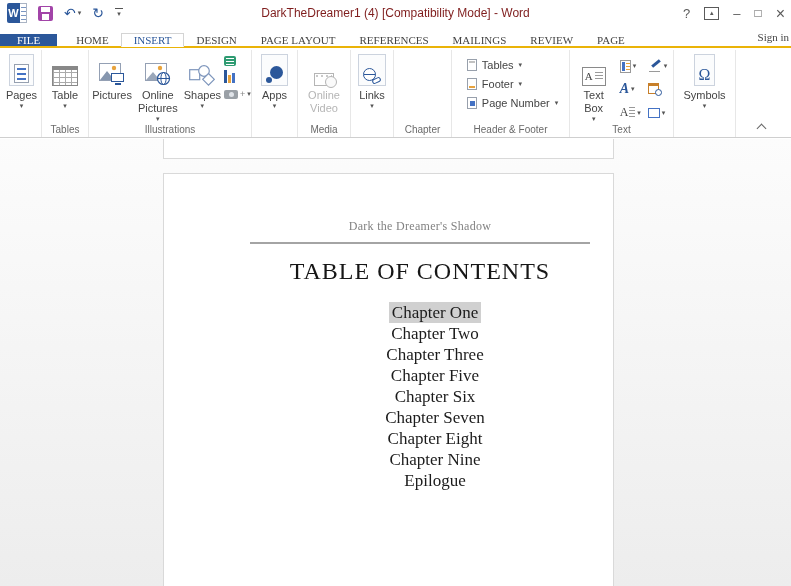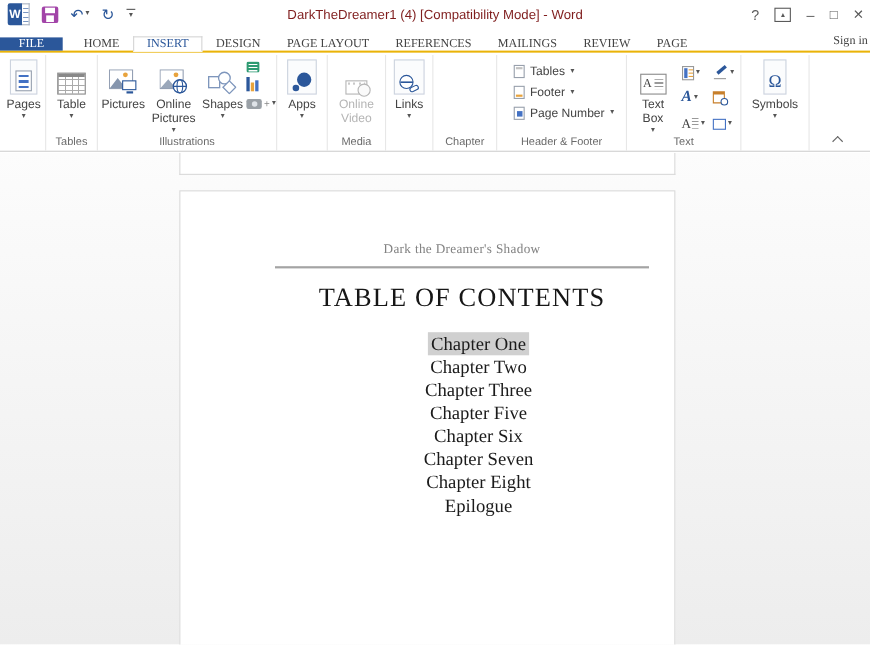--- a/index.html
+++ b/index.html
@@ -357,17 +357,18 @@
       <div class="doc-hr"></div>
       <div class="doc-title">TABLE OF CONTENTS</div>
       <div class="chapters">
         <div class="chapter selected"><span>Chapter One</span></div>
         <div class="chapter"><span>Chapter Two</span></div>
         <div class="chapter"><span>Chapter Three</span></div>
         <div class="chapter"><span>Chapter Five</span></div>
         <div class="chapter"><span>Chapter Six</span></div>
         <div class="chapter"><span>Chapter Seven</span></div>
         <div class="chapter"><span>Chapter Eight</span></div>
+        <div class="chapter"><span>Chapter Nine</span></div>
         <div class="chapter"><span>Epilogue</span></div>
       </div>
     </div>
   </div>
 </div>
 
 </body></html>

